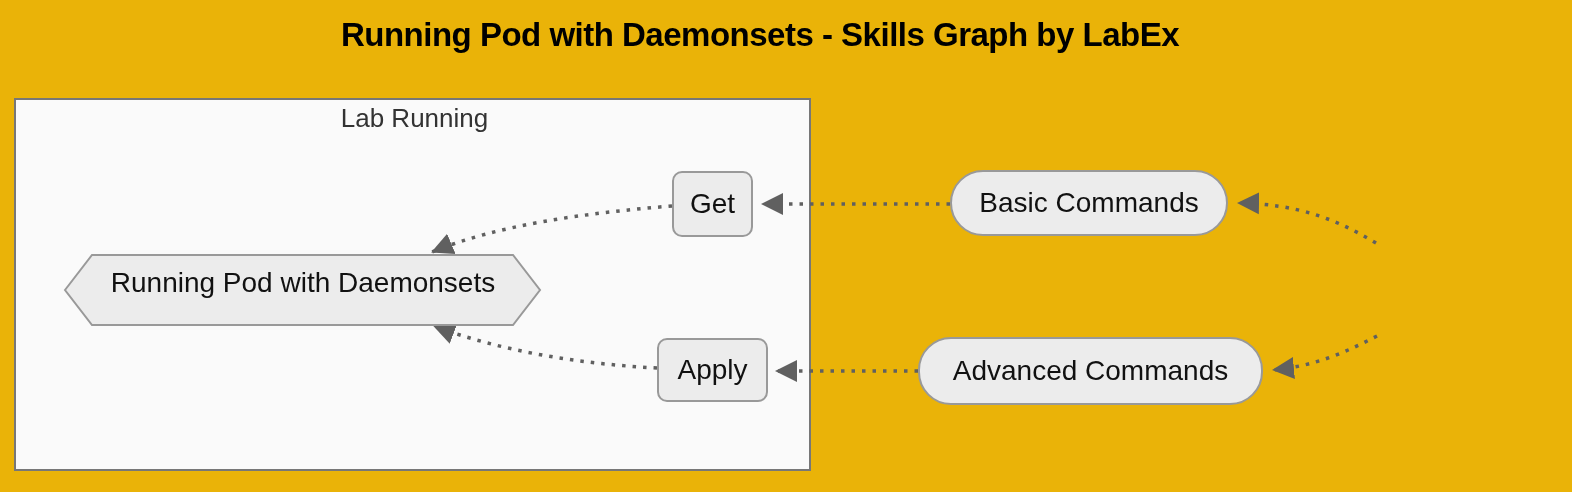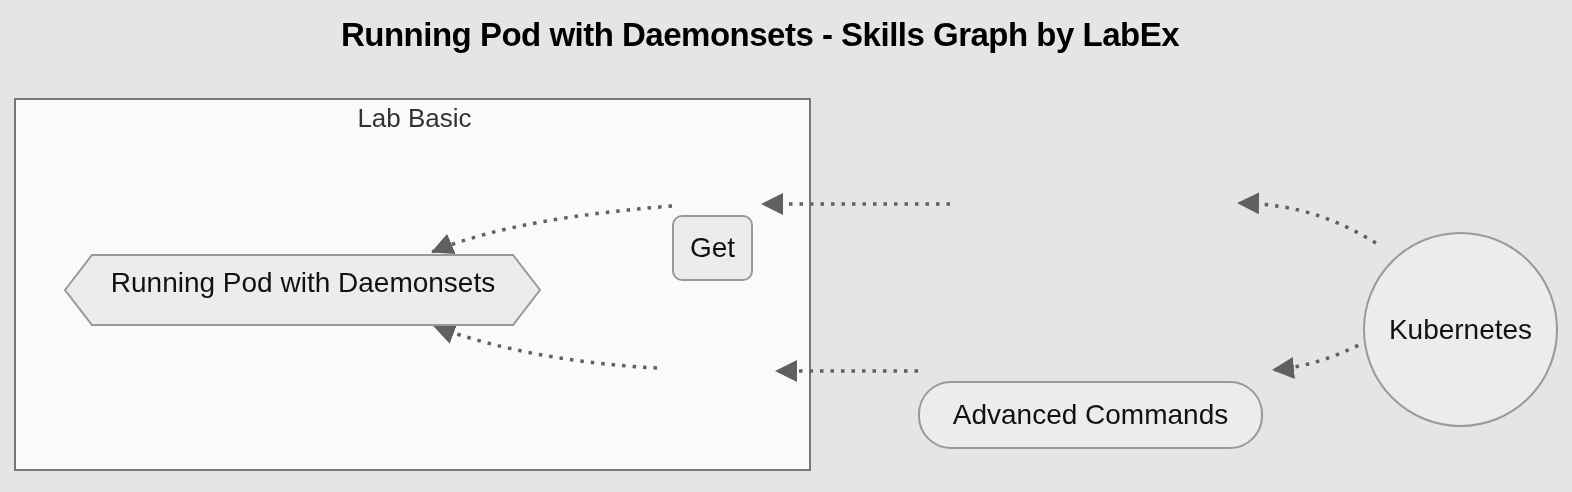--- a/index.html
+++ b/index.html
@@ -5,21 +5,21 @@
   html, body {
     margin: 0;
     padding: 0;
     background: #ffffff;
     font-family: "Liberation Sans", "DejaVu Sans", sans-serif;
   }
   .stage {
     position: relative;
     width: 1572px;
     height: 492px;
-    background: #e5e5e5;
+    background: #eab308;
     overflow: hidden;
   }
   .title {
     position: absolute;
     left: 0;
     top: 16px;
     width: 1520px;
     text-align: center;
     font-size: 33px;
     font-weight: bold;
@@ -68,21 +68,20 @@
     position: absolute;
     display: flex;
     align-items: center;
     justify-content: center;
     background: var(--node-fill, #ececec);
     border: 2px solid var(--node-stroke, #999);
     box-sizing: border-box;
     font-size: 28px;
     color: var(--text-color, #111);
     white-space: nowrap;
-    margin-top: 44px;
   }
   .node-label-overlay {
     position: absolute;
     display: flex;
     align-items: center;
     justify-content: center;
     font-size: 28px;
     color: var(--text-color, #111);
     white-space: nowrap;
   }
@@ -98,21 +97,21 @@
   .hex-label       { left: 80px; top: 255px; width: 446px; height: 56px; }
 </style>
 </head>
 <body>
 
 <div class="stage">
 
   <div class="title">Running Pod with Daemonsets - Skills Graph by LabEx</div>
 
   <div class="cluster"></div>
-  <div class="cluster-label">Lab Basic</div>
+  <div class="cluster-label">Lab Running</div>
 
   <svg class="canvas" viewBox="0 0 1572 492" xmlns="http://www.w3.org/2000/svg">
     <defs>
       <marker id="arrow" markerUnits="userSpaceOnUse" markerWidth="24" markerHeight="24" refX="21" refY="12" orient="auto">
         <path class="arrowhead" d="M 0 1 L 22 12 L 0 23 Z"></path>
       </marker>
     </defs>
 
     <path class="edge" d="M 1376 243 C 1336 219 1298 204 1238 203" marker-end="url(#arrow)"></path>
     <path class="edge" d="M 1377 336 C 1346 352 1316 366 1273 370" marker-end="url(#arrow)"></path>
@@ -123,23 +122,26 @@
 
     <polygon class="hex-shape" points="65,290 92,255 513,255 540,290 513,325 92,325"></polygon>
   </svg>
 
   <div class="node-label-overlay hex-label">Running Pod with Daemonsets</div>
 
   <div class="node rounded node-get">
     <span>Get</span>
   </div>
 
+  <div class="node rounded node-apply">
+    <span>Apply</span>
+  </div>
 
+  <div class="node stadium node-basic">
+    <span>Basic Commands</span>
+  </div>
 
   <div class="node stadium node-advanced">
     <span>Advanced Commands</span>
   </div>
 
-  <div class="node circle node-kubernetes">
-    <span>Kubernetes</span>
-  </div>
 
 </div>
 
 </body></html>

